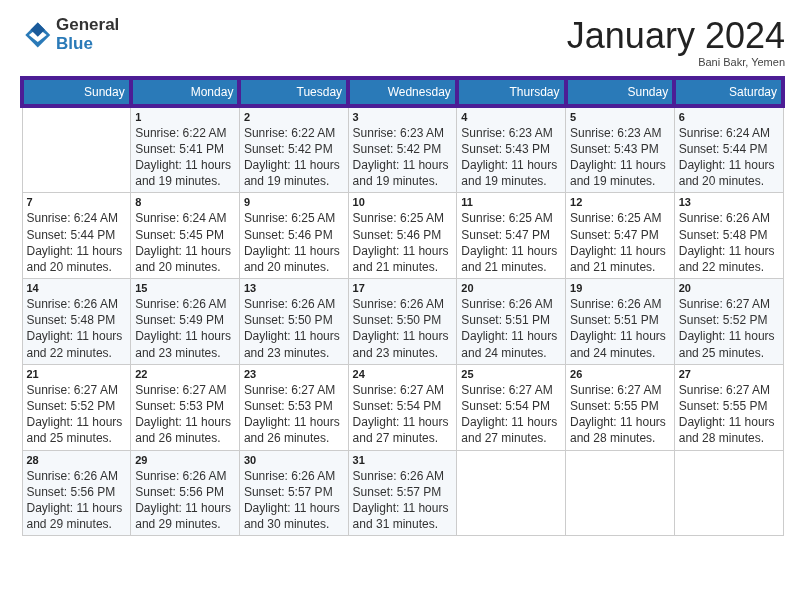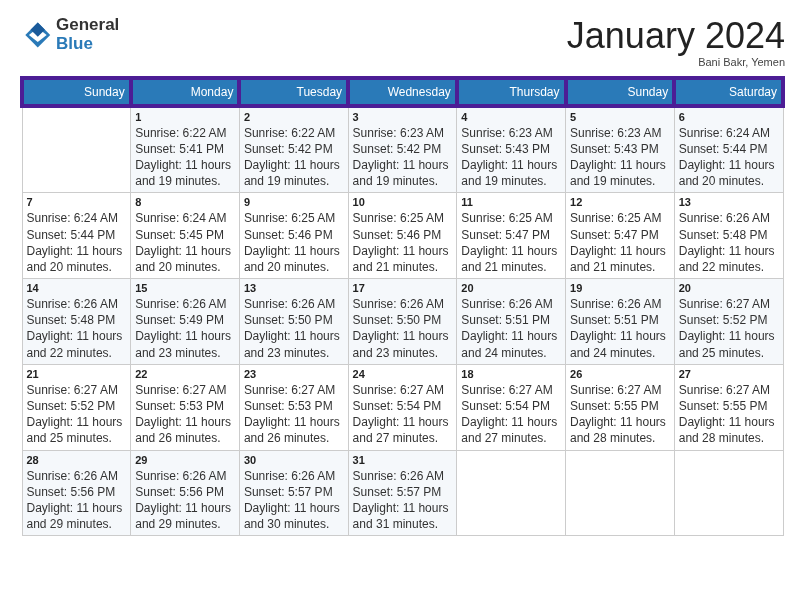--- a/index.html
+++ b/index.html
@@ -235,21 +235,21 @@
           </td>
           <td>
             <span class="day-num">23</span>
             <div class="day-info">Sunrise: 6:27 AM<br>Sunset: 5:53 PM<br>Daylight: 11 hours and 26 minutes.</div>
           </td>
           <td>
             <span class="day-num">24</span>
             <div class="day-info">Sunrise: 6:27 AM<br>Sunset: 5:54 PM<br>Daylight: 11 hours and 27 minutes.</div>
           </td>
           <td>
-            <span class="day-num">18</span>
+            <span class="day-num">25</span>
             <div class="day-info">Sunrise: 6:27 AM<br>Sunset: 5:54 PM<br>Daylight: 11 hours and 27 minutes.</div>
           </td>
           <td>
             <span class="day-num">26</span>
             <div class="day-info">Sunrise: 6:27 AM<br>Sunset: 5:55 PM<br>Daylight: 11 hours and 28 minutes.</div>
           </td>
           <td>
             <span class="day-num">27</span>
             <div class="day-info">Sunrise: 6:27 AM<br>Sunset: 5:55 PM<br>Daylight: 11 hours and 28 minutes.</div>
           </td>

